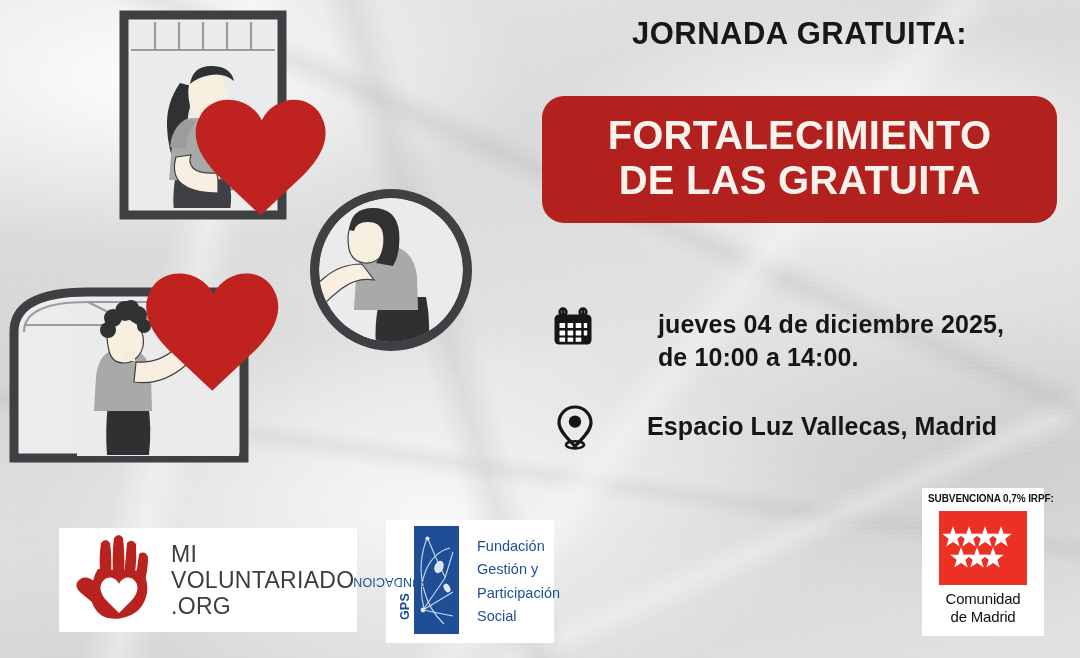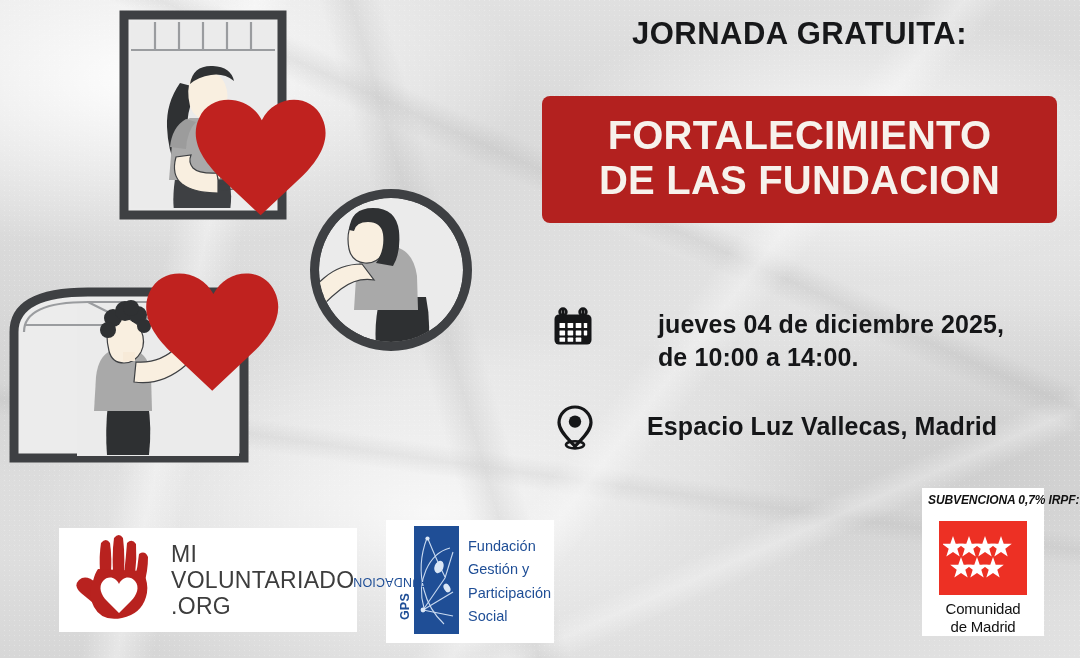--- a/index.html
+++ b/index.html
@@ -75,21 +75,21 @@
   }
 
   .title-banner {
     position: absolute;
     left: 542px;
     top: 96px;
     width: 515px;
     box-sizing: border-box;
     padding: 17px 16px 20px;
     background: #b3211f;
-    border-radius: 8px;
+    border-radius: 22px;
     text-align: center;
   }
   .title-line {
     display: block;
     color: #f7f2ec;
     font-size: 40px;
     font-weight: bold;
     line-height: 1.13;
     letter-spacing: 0.2px;
     white-space: nowrap;
@@ -174,39 +174,39 @@
     letter-spacing: 0.2px;
   }
   .gps-vertical b { font-weight: bold; }
   .gps-mark { flex: 0 0 auto; }
   .gps-words {
     font-size: 14.5px;
     line-height: 1.62;
     color: #1f4e96;
     white-space: pre-line;
     padding-left: 2px;
+    margin-left: 9px;
   }
 
   #card-madrid {
     left: 922px;
     top: 488px;
     width: 122px;
     height: 148px;
     padding: 5px 6px 6px;
     text-align: center;
   }
   .madrid-sub {
-    font-size: 12px;
+    font-size: 10px;
     font-weight: bold;
     color: #111111;
     letter-spacing: -0.1px;
     line-height: 1.2;
-    margin-bottom: 14px;
+    margin-bottom: 6px;
     white-space: nowrap;
-    font-style: italic;
   }
   .madrid-flag {
     width: 88px;
     height: 74px;
     margin: 0 auto 5px;
     background: #ed3024;
     display: flex;
     align-items: center;
     justify-content: center;
   }
@@ -368,21 +368,21 @@
           </g>
         </g>
       </g>
     </g>
   </svg>
 
   <div class="kicker">JORNADA GRATUITA:</div>
 
   <div class="title-banner">
     <span class="title-line">FORTALECIMIENTO</span>
-    <span class="title-line">DE LAS FUNDACION</span>
+    <span class="title-line">DE LAS GRATUITA</span>
   </div>
 
   <div class="info-row date">
     <span class="info-icon">
       <svg width="42" height="42" viewBox="0 0 42 42">
         <path d="M11 5 v5 M31 5 v5" stroke="#151618" stroke-width="3" fill="none" stroke-linecap="round"></path>
         <circle cx="11" cy="6" r="3.4" fill="none" stroke="#151618" stroke-width="2.6"></circle>
         <circle cx="31" cy="6" r="3.4" fill="none" stroke="#151618" stroke-width="2.6"></circle>
         <rect x="2.5" y="8.5" width="37" height="30" rx="4.5" fill="#151618"></rect>
         <g fill="#ffffff">

